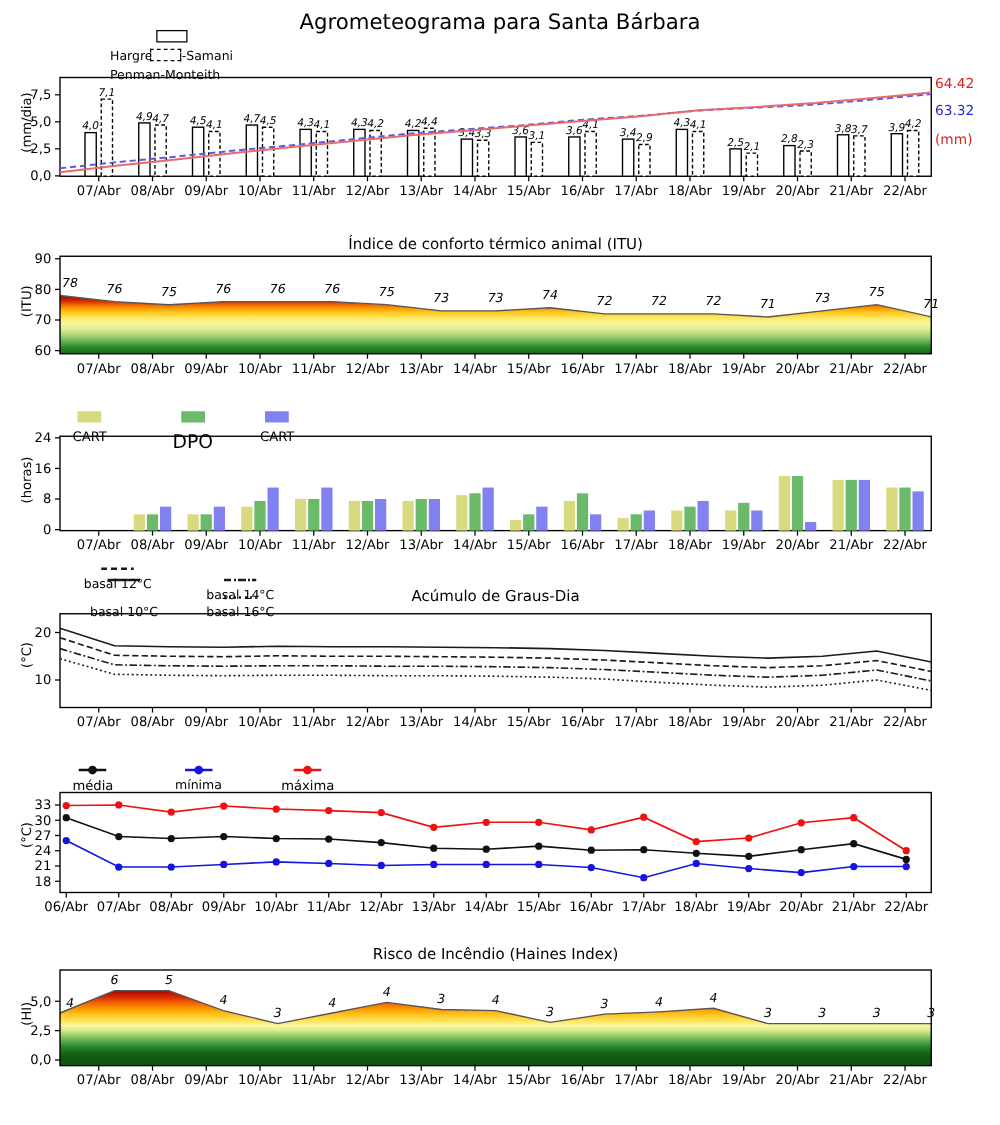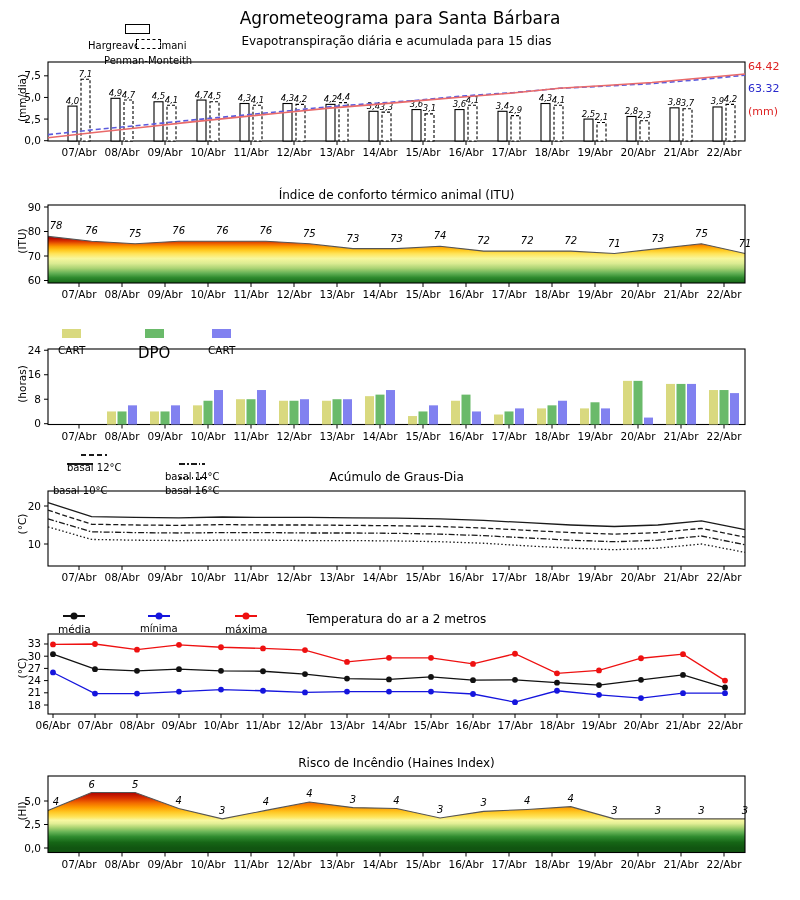--- a/index.html
+++ b/index.html
@@ -521,25 +521,24 @@
       <line x1="681" y1="852.5" x2="681" y2="856.5" stroke="#000" stroke-width="1"></line>
       <text x="681" y="867.5" text-anchor="middle" font-size="10.5" fill="#000" font-family="&quot;DejaVu Sans&quot;,&quot;Liberation Sans&quot;,sans-serif">21/Abr</text>
       <line x1="724" y1="852.5" x2="724" y2="856.5" stroke="#000" stroke-width="1"></line>
       <text x="724" y="867.5" text-anchor="middle" font-size="10.5" fill="#000" font-family="&quot;DejaVu Sans&quot;,&quot;Liberation Sans&quot;,sans-serif">22/Abr</text>
     </svg>
 
   <div class="legend-item" style="left:88px;top:24px;">
     <span class="sw-box"></span>
     <span class="lbl">Hargreaves-Samani</span>
   </div>
-  <div class="legend-item" style="left:104px;top:39px;">
+  <div class="legend-item" style="left:88px;top:39px;">
     <span class="sw-box dash"></span>
     <span class="lbl">Penman-Monteith</span>
   </div>
-  <div class="ovl ctitle" style="top:34px;">Evapotranspiração diária e acumulada para 15 dias</div>
   <div class="accv" style="top: 60px; color: rgb(221, 34, 34);" id="acc-red">64.42</div>
   <div class="accv" style="top: 82px; color: rgb(41, 41, 204);" id="acc-blue">63.32</div>
   <div class="accv" style="top: 105px; color: rgb(221, 34, 34);" id="acc-unit">(mm)</div>
   <div class="ylabel" style="top:92px;">(mm/dia)</div>
 
   <div class="ovl ctitle" style="top:188px;">Índice de conforto térmico animal (ITU)</div>
   <div class="ylabel" style="top:235px;">(ITU)</div>
 
   <div class="legend-item" style="left:58px;top:329px;">
     <span class="sw-fill" style="background: rgb(217, 217, 127);"></span>
@@ -548,21 +547,21 @@
   <div class="legend-item" style="left:138px;top:329px;">
     <span class="sw-fill" style="background: rgb(106, 186, 106);"></span>
     <span class="lbl" style="font-size:15px">DPO</span>
   </div>
   <div class="legend-item" style="left:208px;top:329px;">
     <span class="sw-fill" style="background: rgb(129, 129, 240);"></span>
     <span class="lbl" style="font-size:10.5px">CART</span>
   </div>
   <div class="ylabel" style="top:378px;">(horas)</div>
 
-  <div class="legend-item" style="left:53px;top:463px;gap:20px;">
+  <div class="legend-item" style="left:72px;top:463px;gap:20px;">
     <span class="sw-line"></span>
     <span class="lbl">basal 10°C</span>
   </div>
   <div class="legend-item" style="left:67px;top:454px;">
     <span class="sw-line l-dashed"></span>
     <span class="lbl">basal 12°C</span>
   </div>
   <div class="legend-item" style="left:165px;top:463px;">
     <span class="sw-line l-dashdot"></span>
     <span class="lbl">basal 14°C</span>
@@ -585,18 +584,17 @@
         <span class="dot" style="background: rgb(21, 21, 221);"></span>
       </span>
     <span class="lbl" style="font-size:10px">mínima</span>
   </div>
   <div class="legend-item" style="left:225px;top:615px;">
     <span class="sw-tline" style="background: rgb(238, 17, 17);">
         <span class="dot" style="background: rgb(238, 17, 17);"></span>
       </span>
     <span class="lbl" style="font-size:10.5px">máxima</span>
   </div>
-  <div class="ovl ctitle" style="top:612px;">Temperatura do ar a 2 metros</div>
   <div class="ylabel" style="top:662px;">(°C)</div>
 
   <div class="ovl ctitle" style="top:756px;">Risco de Incêndio (Haines Index)</div>
   <div class="ylabel" style="top:805px;">(HI)</div>
 </div>
 
 </body></html>

